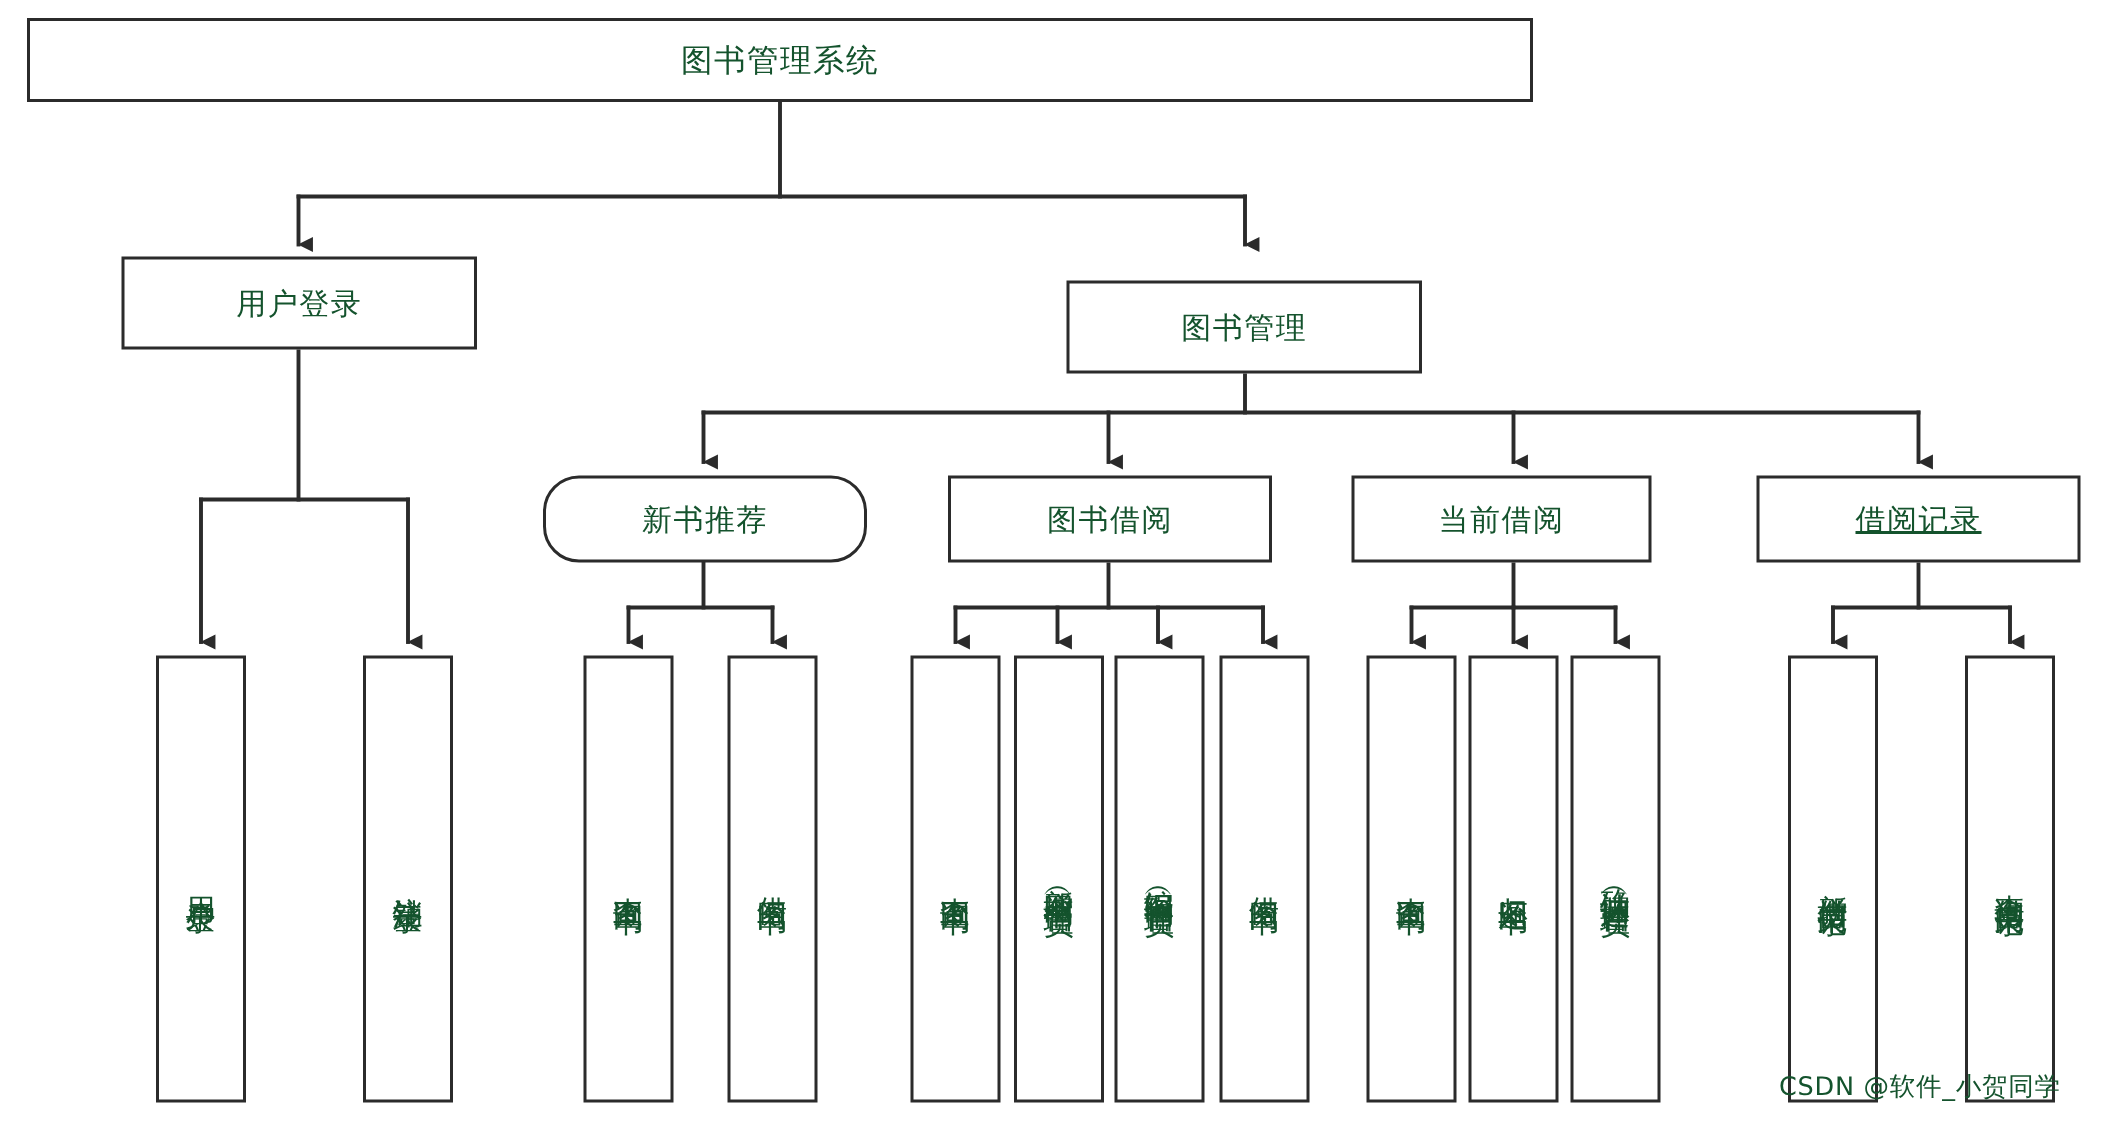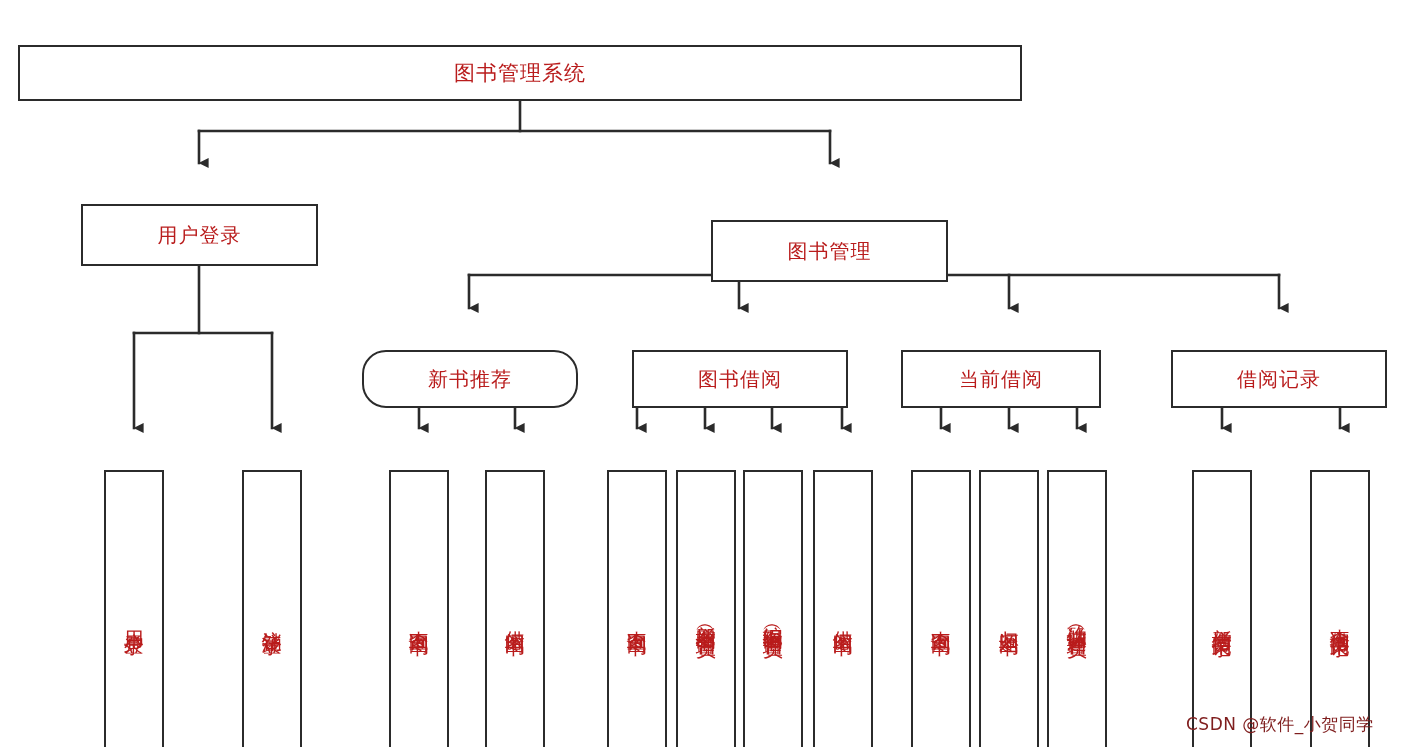--- a/index.html
+++ b/index.html
@@ -17,23 +17,22 @@
   }
   
   .node{
     position:absolute;
     box-sizing:border-box;
     background:#ffffff;
     border:2.5px solid #2b2b2b;
     display:flex;
     align-items:center;
     justify-content:center;
-    color:#b91c1c;
+    color:#14532d;
     z-index:3;
-    margin-top:33px;
   }
   .node.h{
     font-size:20px;
     line-height:1.15;
     letter-spacing:1px;
     white-space:nowrap;
   }
   .node.root{ font-size:21px; }
   
   .node.v{
@@ -57,21 +56,21 @@
     position:absolute;left:0;top:0;
     width:1405px;height:747px;
     z-index:1;
     pointer-events:none;
   }
   
   #watermark{
     position:absolute;
     left:1186px;top:713px;
     font-size:17px;
-    color:#7f1d1d;
+    color:#14532d;
     letter-spacing:0.5px;
     white-space:nowrap;
     z-index:5;
     font-family:"DejaVu Sans","Liberation Sans",sans-serif;
   }
 </style>
 </head>
 <body>
 
 <div id="diagram">
@@ -139,21 +138,21 @@
 
   <div class="node h" style="left:362px;top:317px;width:216px;height:58px;border-radius:24px;">
     <span>新书推荐</span>
   </div>
   <div class="node h" style="left:632px;top:317px;width:216px;height:58px;">
     <span>图书借阅</span>
   </div>
   <div class="node h" style="left:901px;top:317px;width:200px;height:58px;">
     <span>当前借阅</span>
   </div>
-  <div class="node h" style="left:1171px;top:317px;width:216px;height:58px;">
+  <div class="node h" style="left:1171px;top:317px;width:216px;height:58px;text-decoration:underline;">
     <span>借阅记录</span>
   </div>
 
   <div class="node v" style="left:104px;top:437px;width:60px;height:298px;">
     <span>用户登录</span>
   </div>
   <div class="node v" style="left:242px;top:437px;width:60px;height:298px;">
     <span>注销登录</span>
   </div>
 

